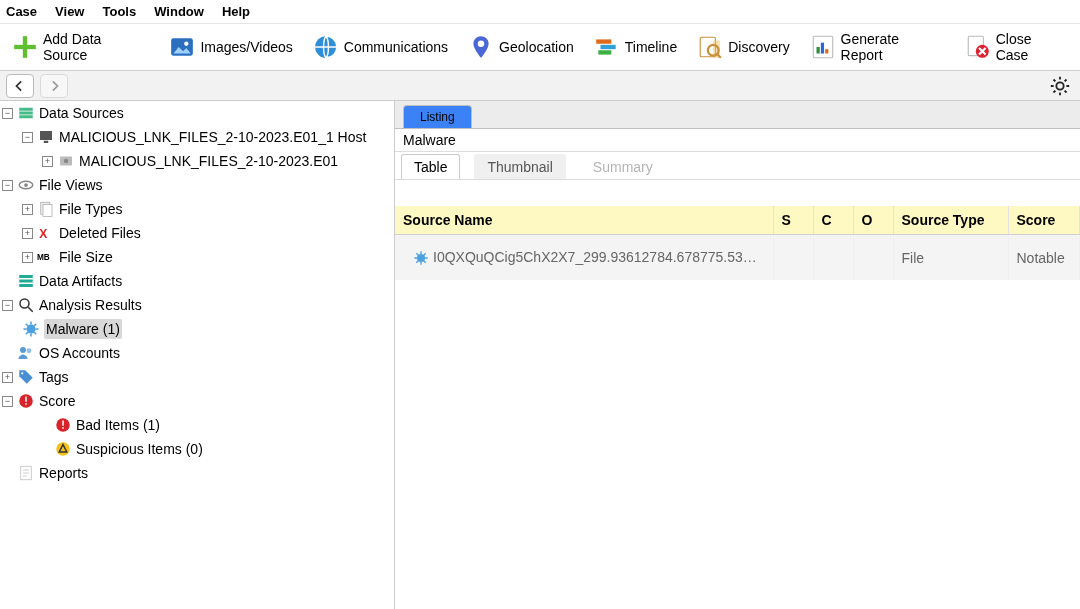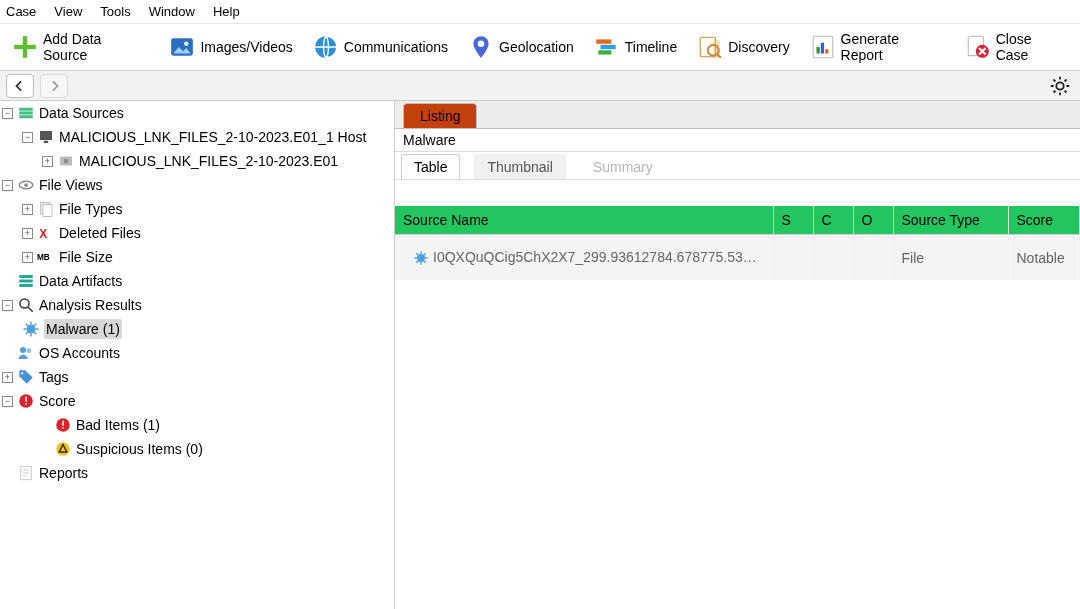--- a/index.html
+++ b/index.html
@@ -1,45 +1,45 @@
 <!DOCTYPE html>
 <html><head>
 <meta charset="utf-8">
 <style>
   * { box-sizing: border-box; font-family: "Segoe UI", Tahoma, sans-serif; }
   body { margin:0; padding:0; width:1080px; height:609px; background:#fff; color:#000; font-size:13px; overflow:hidden; }
   .menubar { display:flex; gap:18px; padding:4px 6px; border-bottom:1px solid #e5e5e5; font-size:13px; }
-  .menubar span { cursor:default; }
+  .menubar span { cursor:default;font-weight:bold; }
   .toolbar { display:flex; align-items:center; gap:8px; padding:4px 6px; border-bottom:1px solid #d0d0d0; background:#fff; }
   .toolbar .tb-item { display:flex; align-items:center; gap:5px; padding:3px 6px; font-size:14px; }
   .toolbar svg { width:26px; height:26px; }
   .navbar { display:flex; align-items:center; gap:6px; padding:2px 6px; background:#f2f2f2; border-bottom:1px solid #ccc; }
   .nav-btn { width:28px; height:24px; border:1px solid #bbb; border-radius:4px; background:#fff; display:flex; align-items:center; justify-content:center; }
   .nav-btn.disabled { opacity:.45; }
   .gear-right { margin-left:auto; }
   .main { display:flex; height:calc(609px - 24px - 43px - 30px); }
   .sidebar { width:395px; border-right:1px solid #ccc; overflow:auto; font-size:14px; }
   .tree ul { list-style:none; margin:0; padding-left:0; }
   .tree li { white-space:nowrap; }
   .node { display:flex; align-items:center; gap:4px; padding:2px 2px; line-height:20px; }
   .toggle { width:11px; height:11px; border:1px solid #888; display:inline-flex; align-items:center; justify-content:center; font-size:9px; line-height:9px; color:#555; background:#fff; }
   .notoggle { width:11px; height:11px; display:inline-block; }
   .ticon { width:18px; height:18px; }
   .selected { background:#d8d8d8; border-radius:2px; padding:0 2px; }
   .content { flex:1; display:flex; flex-direction:column; }
   .tabstrip { display:flex; align-items:flex-end; background:#ececec; border-bottom:1px solid #bfbfbf; height:28px; padding-left:8px; }
-  .tab { padding:4px 16px; border:1px solid #bfbfbf; border-bottom:none; background:#c2410c; border-radius:4px 4px 0 0; font-size:14px;}
+  .tab { padding:4px 16px; border:1px solid #bfbfbf; border-bottom:none; background:#3b82f6; border-radius:4px 4px 0 0; font-size:12px;}
   .crumb { padding:3px 8px; color:#000000; font-size:14px; border-bottom:1px solid #ddd;}
   .subtabs { display:flex; gap:12px; padding-left:6px; border-bottom:1px solid #ddd; height:28px; align-items:flex-end;text-align:center;}
   .subtab { padding:4px 12px; border:1px solid #ccc; border-bottom:none; background:#fff; border-radius:3px 3px 0 0; margin-right:2px; font-size:14px;}
   .subtab.inactive { background:#f0f0f0; color:#555; border-color:transparent; }
   .subtab.disabled { color:#b5b5b5; border-color:transparent; background:transparent; }
   .table-wrap { flex:1; background:#fff; }
   table { border-collapse:collapse; width:100%; table-layout:fixed; font-size:14px;}
-  thead th { text-align:left; font-weight:400; padding:6px 8px; border-bottom:1px solid #d0d0d0; border-right:1px solid #e3e3e3; background:#22c55e;}
+  thead th { text-align:left; font-weight:700; padding:6px 8px; border-bottom:1px solid #d0d0d0; border-right:1px solid #e3e3e3; background:#fef9c3;}
   tbody td { padding:14px 8px; border-right:1px solid #f0f0f0; color:#666; background:#f4f4f4; overflow:hidden; text-overflow:ellipsis; white-space:nowrap; }
   tbody td:first-child { padding-left:18px; }
   .row-icon { vertical-align:middle; margin-right:4px; width:16px; height:16px;}
   .col-sn{width:378px}.col-s{width:40px}.col-c{width:40px}.col-o{width:40px}.col-st{width:115px}.col-sc{width:auto}
 </style>
 </head>
 <body>
 
 <div class="menubar">
   <span>Case</span>

